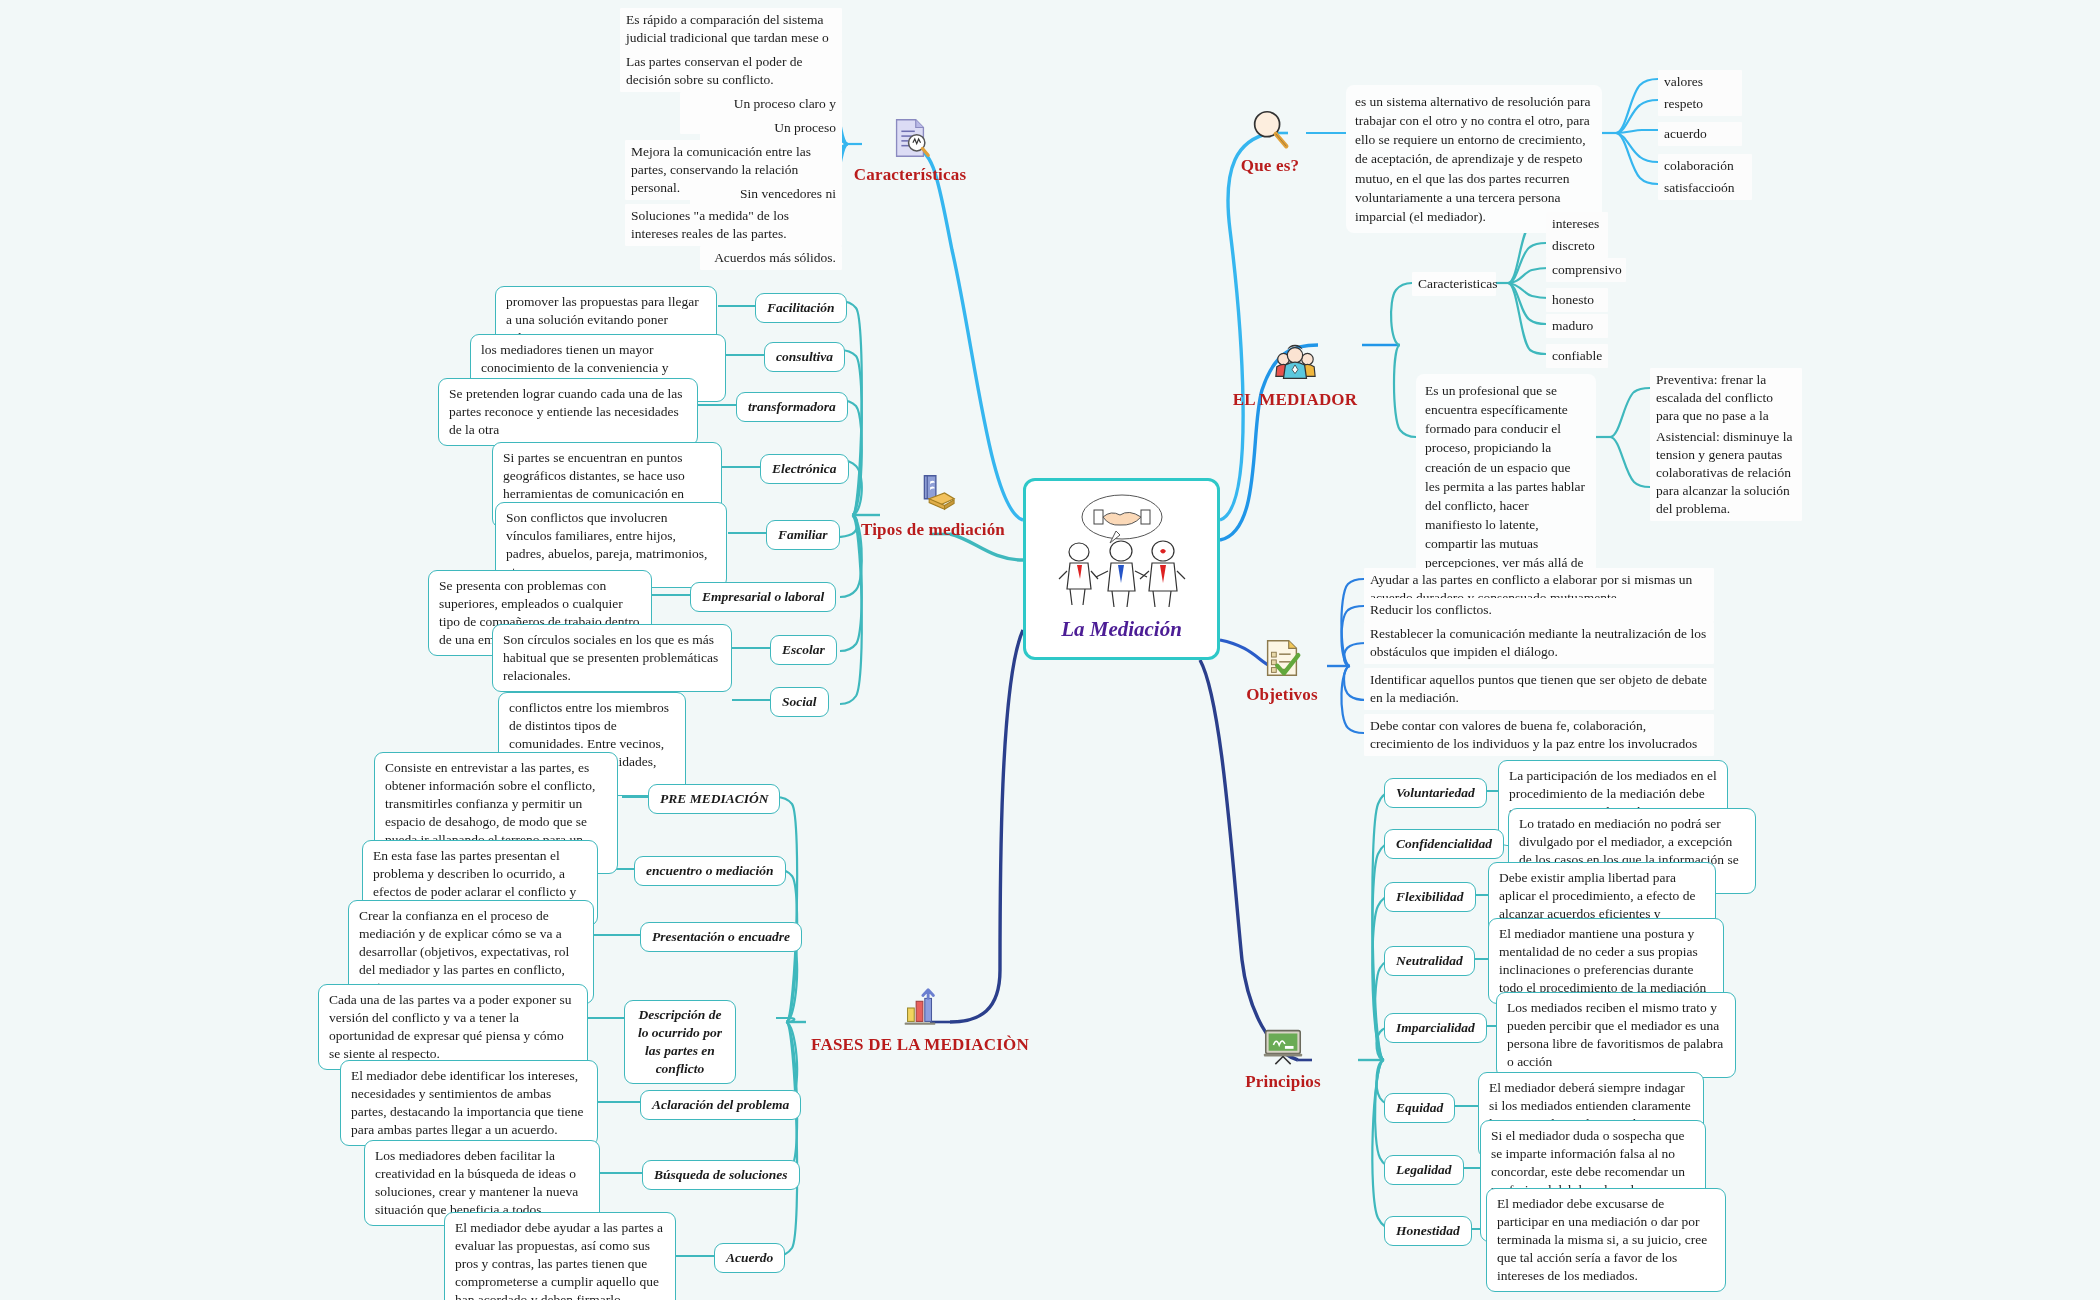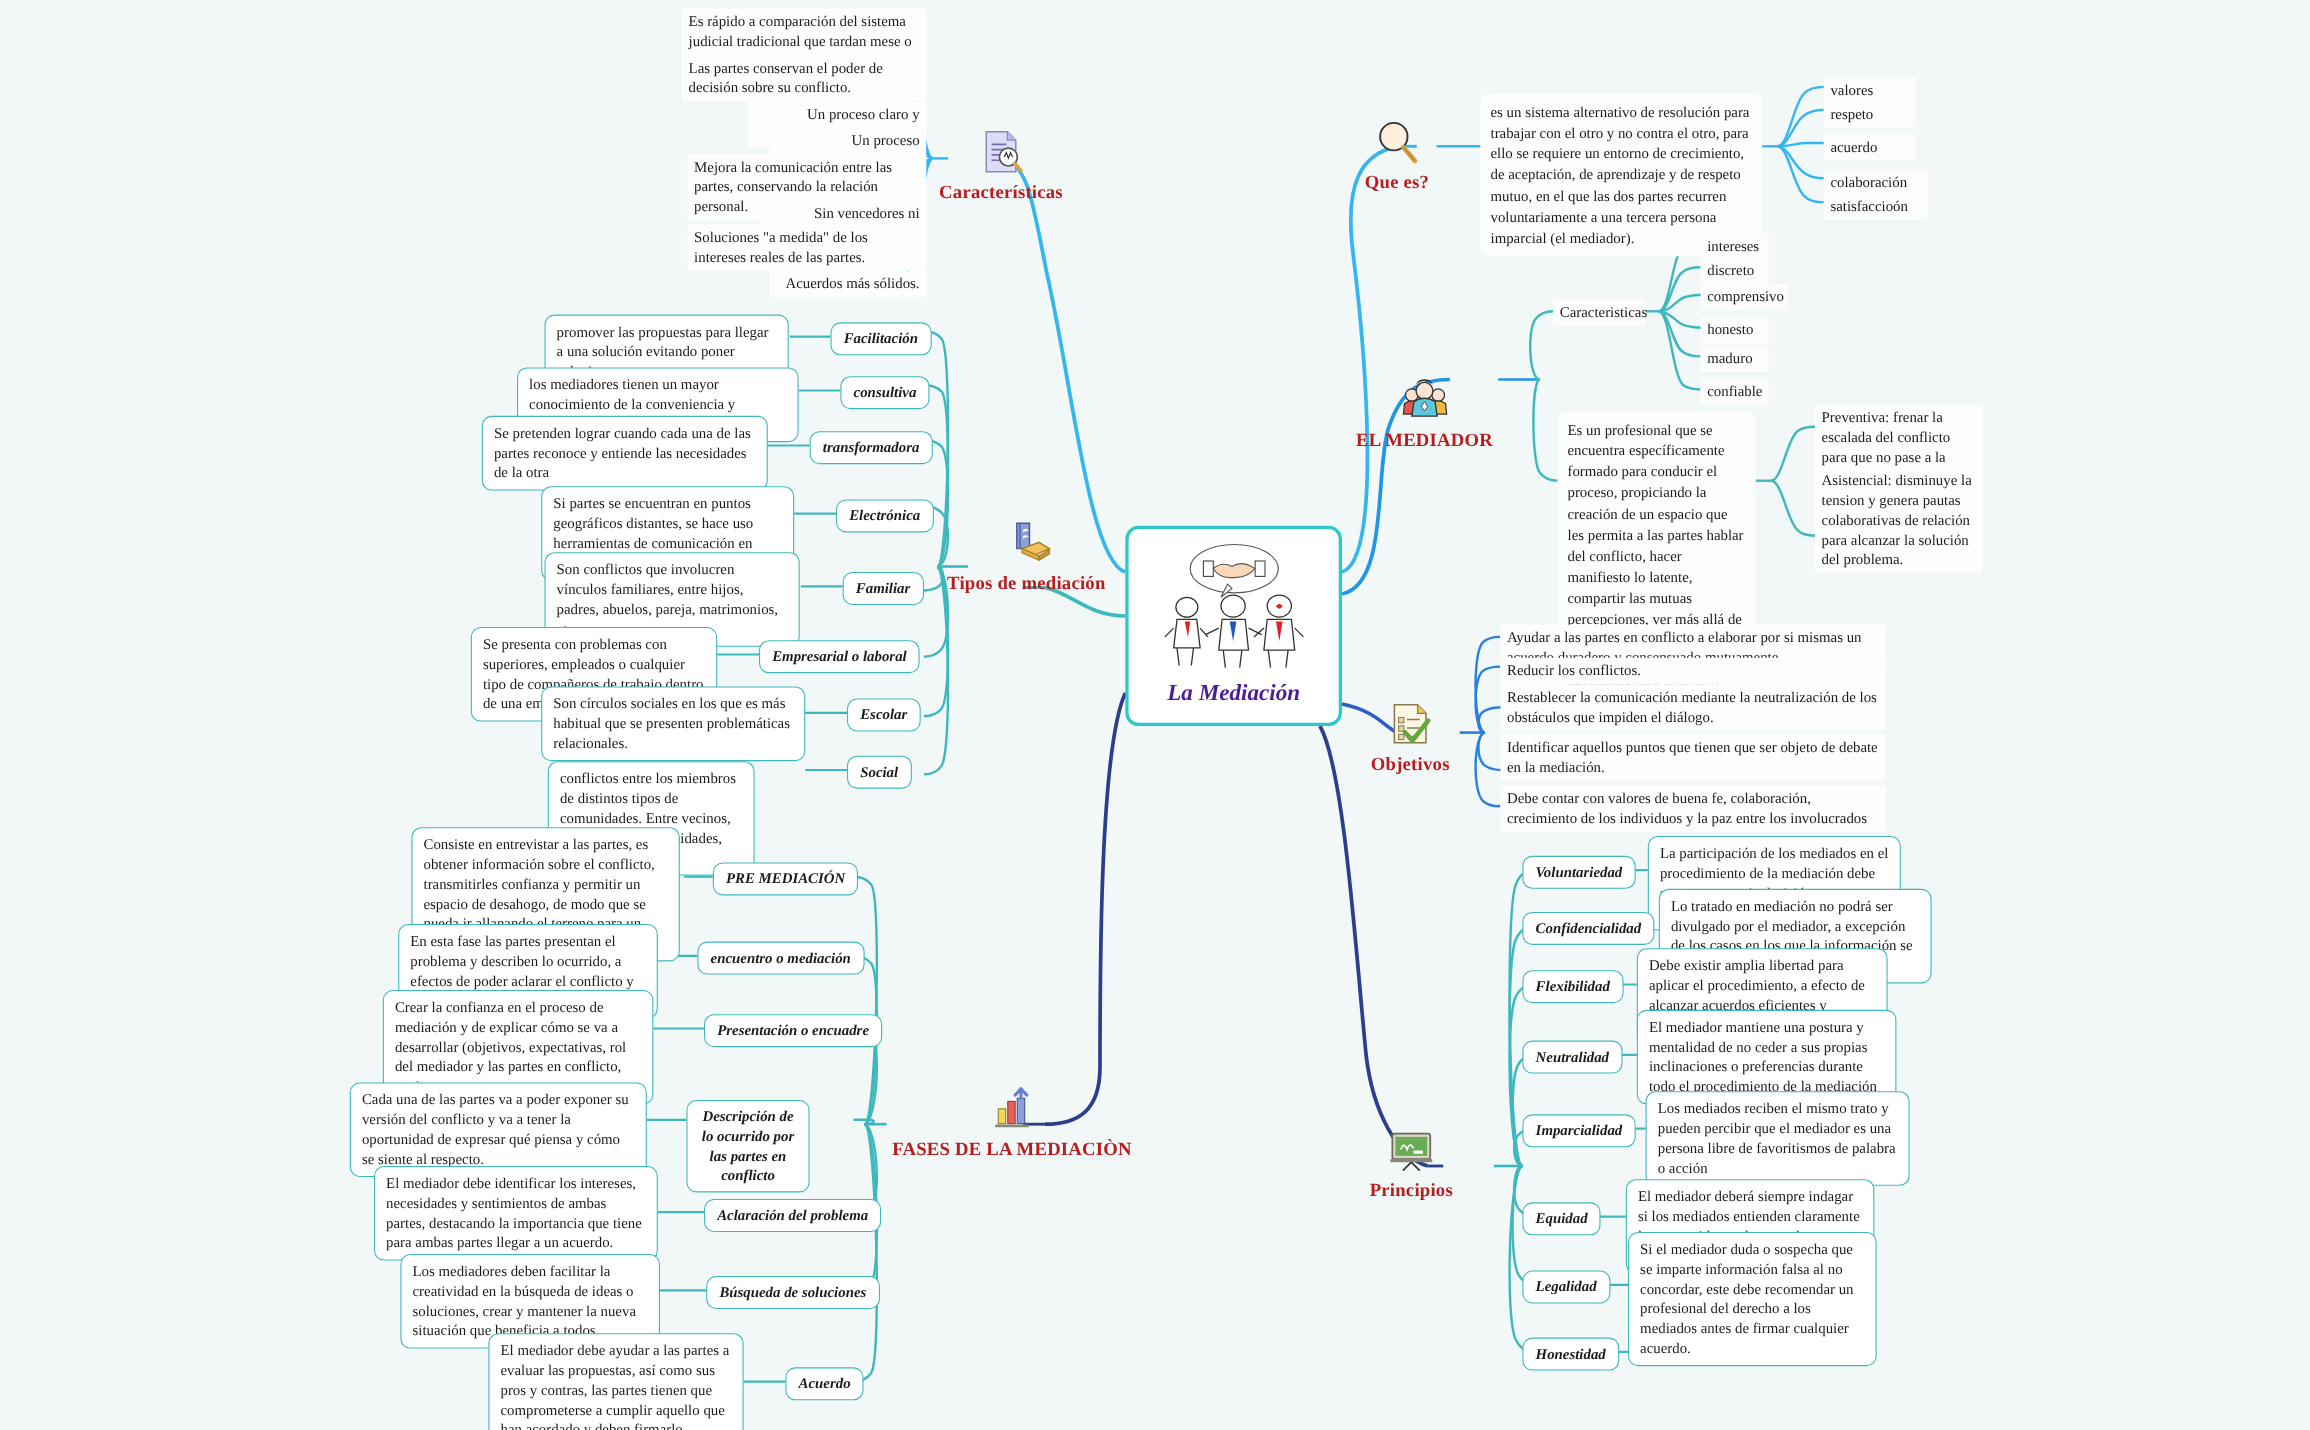--- a/index.html
+++ b/index.html
@@ -402,20 +402,21 @@
   <div class="node label-box" style="left:1384px; top:1013px;">Imparcialidad</div>
   <div class="node box" style="left:1496px; top:992px; width:240px;">Los mediados reciben el mismo trato y pueden percibir que el mediador es una persona libre de favoritismos de palabra o acción</div>
 
   <div class="node label-box" style="left:1384px; top:1093px;">Equidad</div>
   <div class="node box" style="left:1478px; top:1072px; width:226px;">El mediador deberá siempre indagar si los mediados entienden claramente los contenidos y alcances de ese acuerdo.</div>
 
   <div class="node label-box" style="left:1384px; top:1155px;">Legalidad</div>
   <div class="node box" style="left:1480px; top:1120px; width:226px;">Si el mediador duda o sospecha que se imparte información falsa al no concordar, este debe recomendar un profesional del derecho a los mediados antes de firmar cualquier acuerdo.</div>
 
   <div class="node label-box" style="left:1384px; top:1216px;">Honestidad</div>
+  <div class="node box" style="left:1486px; top:1188px; width:240px;">El mediador debe excusarse de participar en una mediación o dar por terminada la misma si, a su juicio, cree que tal acción sería a favor de los intereses de los mediados.</div>
 
   <div class="branch" style="left:825px; top:470px; width:216px;">
     <svg class="bicon" viewBox="0 0 48 48">
       <path d="M15 6 h12 v24 h-12 Z" fill="#8f9fd6" stroke="#4a5a9c" stroke-width="1.4"></path>
       <path d="M18 6 v24" stroke="#4a5a9c" stroke-width="1.2"></path>
       <path d="M21 12 q4 -2 5 1 q-4 0 -5 2 Z" fill="#fff"></path>
       <path d="M21 18 q4 -2 5 1 q-4 0 -5 2 Z" fill="#fff"></path>
       <path d="M20 30 l16 -6 l10 6 l-16 7 Z" fill="#f2c15c" stroke="#a57f22" stroke-width="1.3"></path>
       <path d="M20 30 v4 l16 7 v-4 Z" fill="#e0ad48" stroke="#a57f22" stroke-width="1.1"></path>
       <path d="M36 37 l10 -6 v4 l-10 6 Z" fill="#c99a3c" stroke="#a57f22" stroke-width="1.1"></path>

